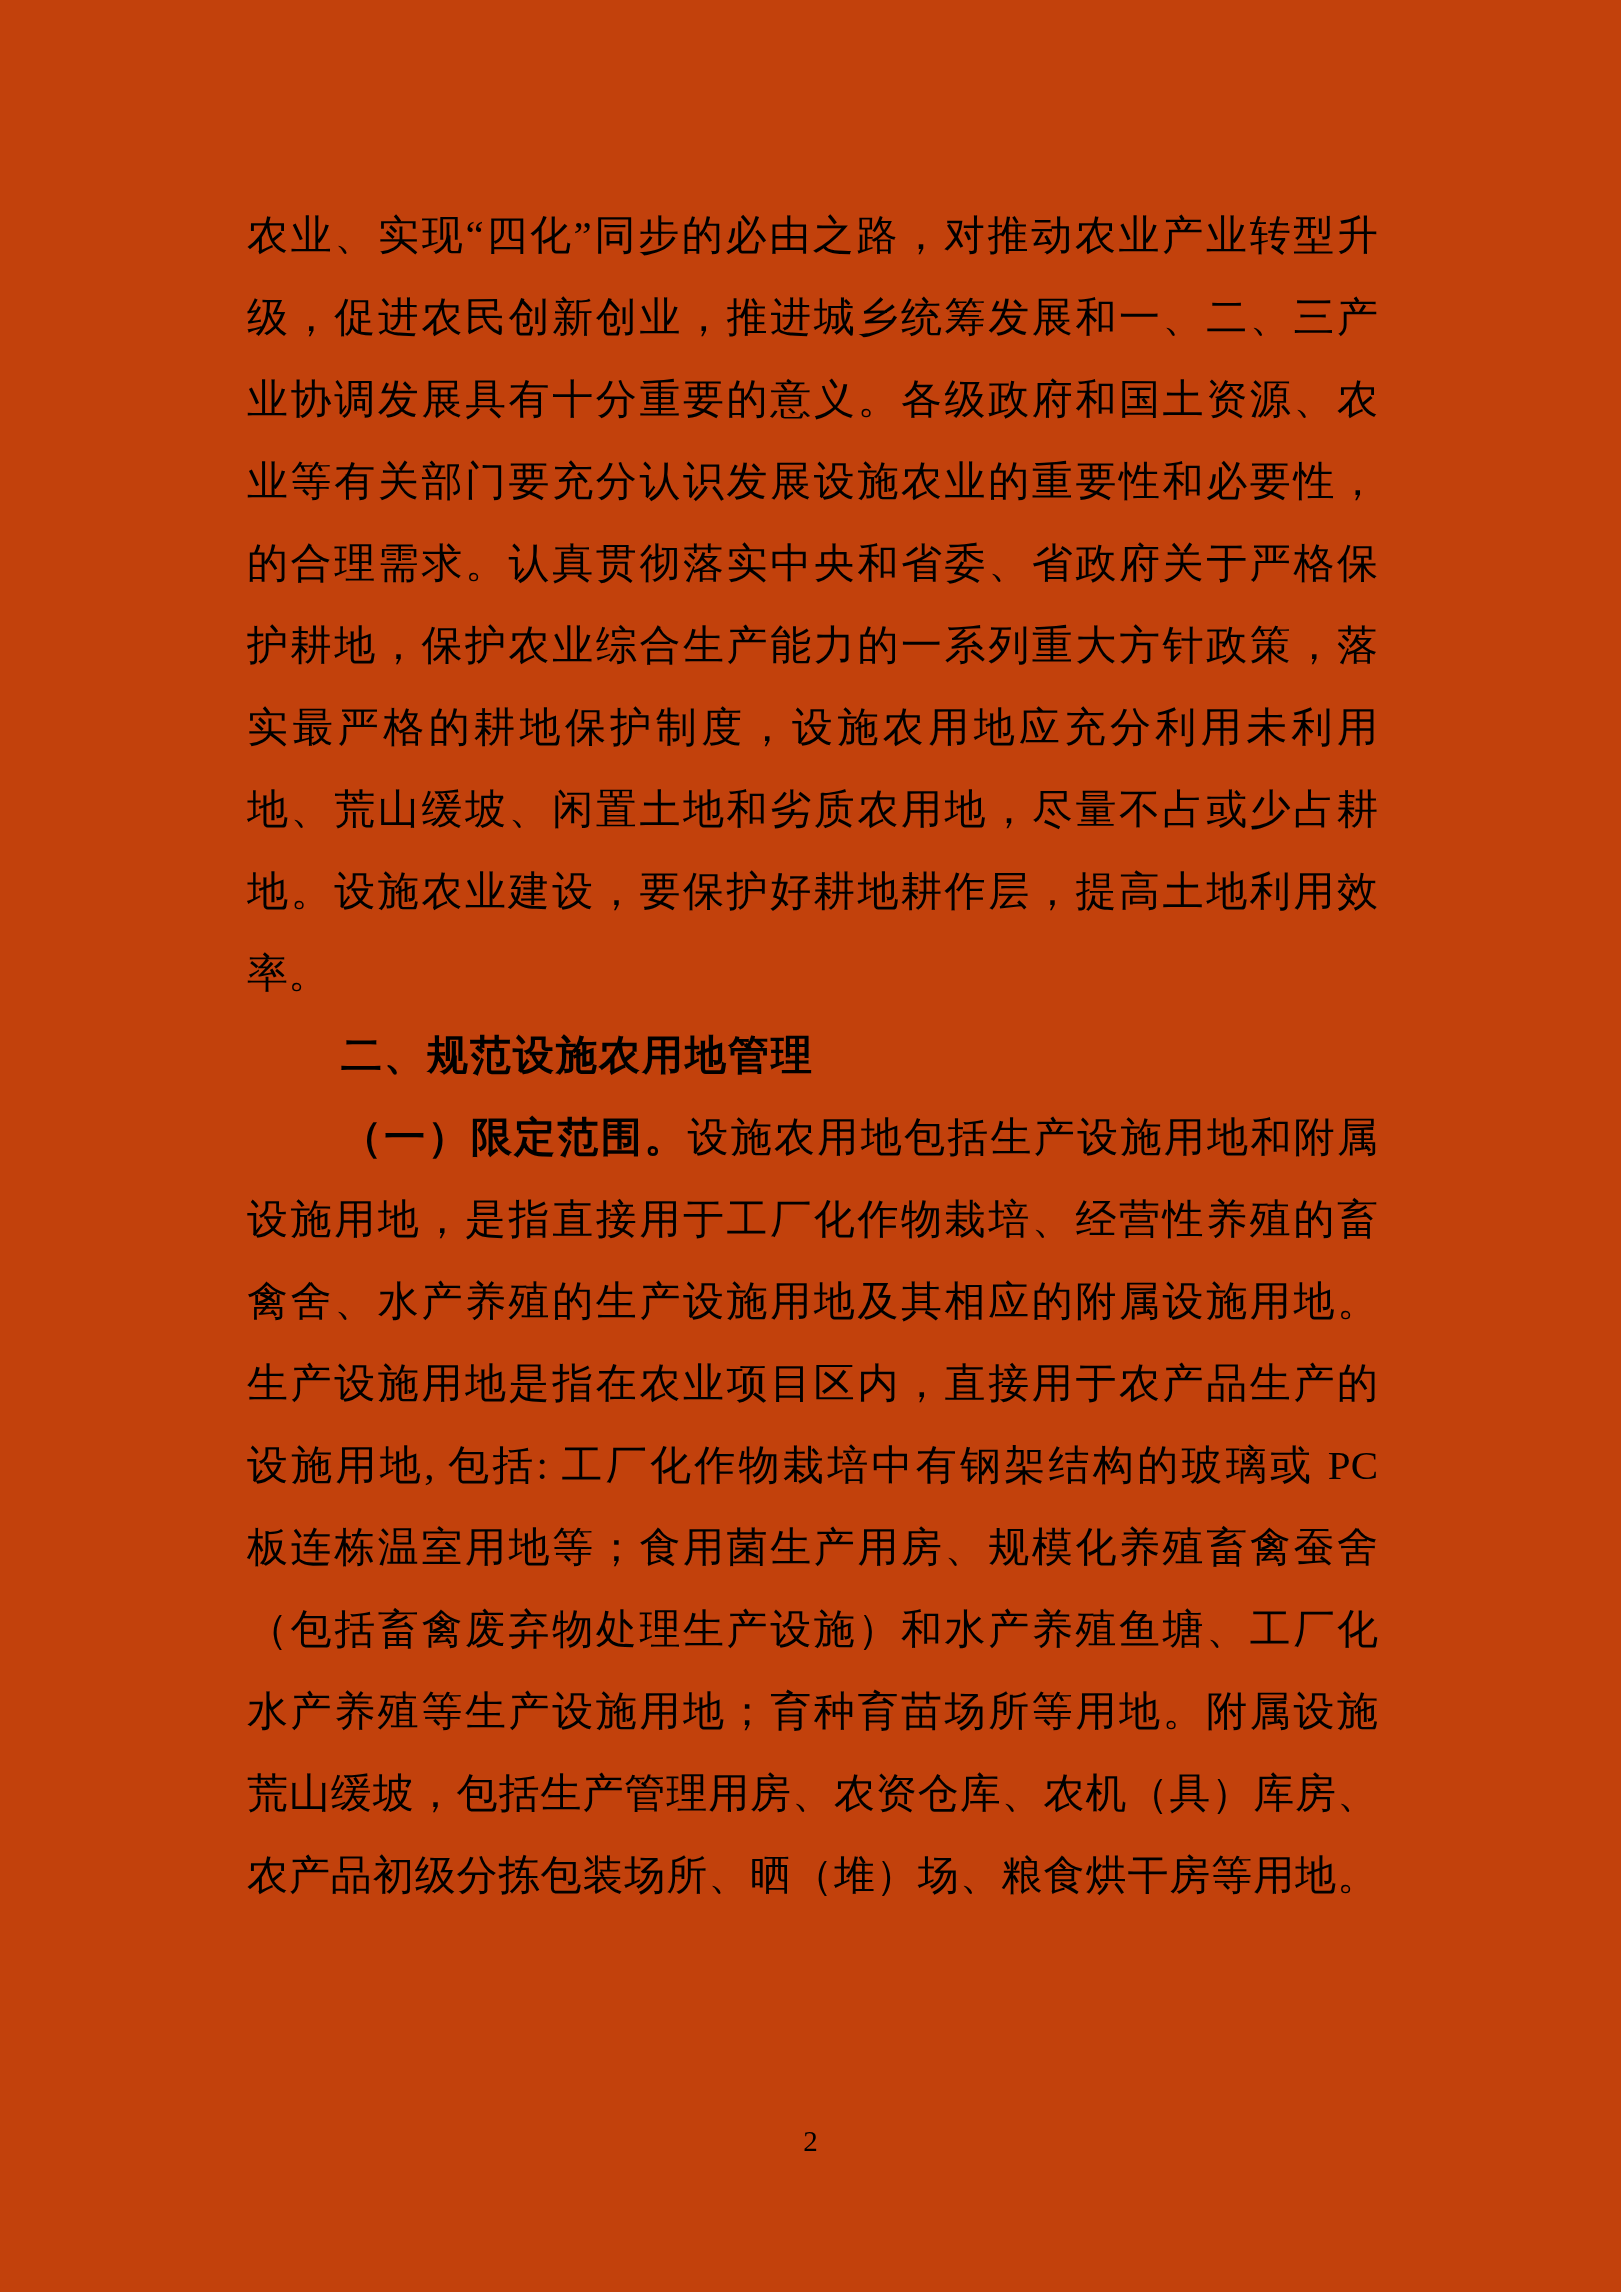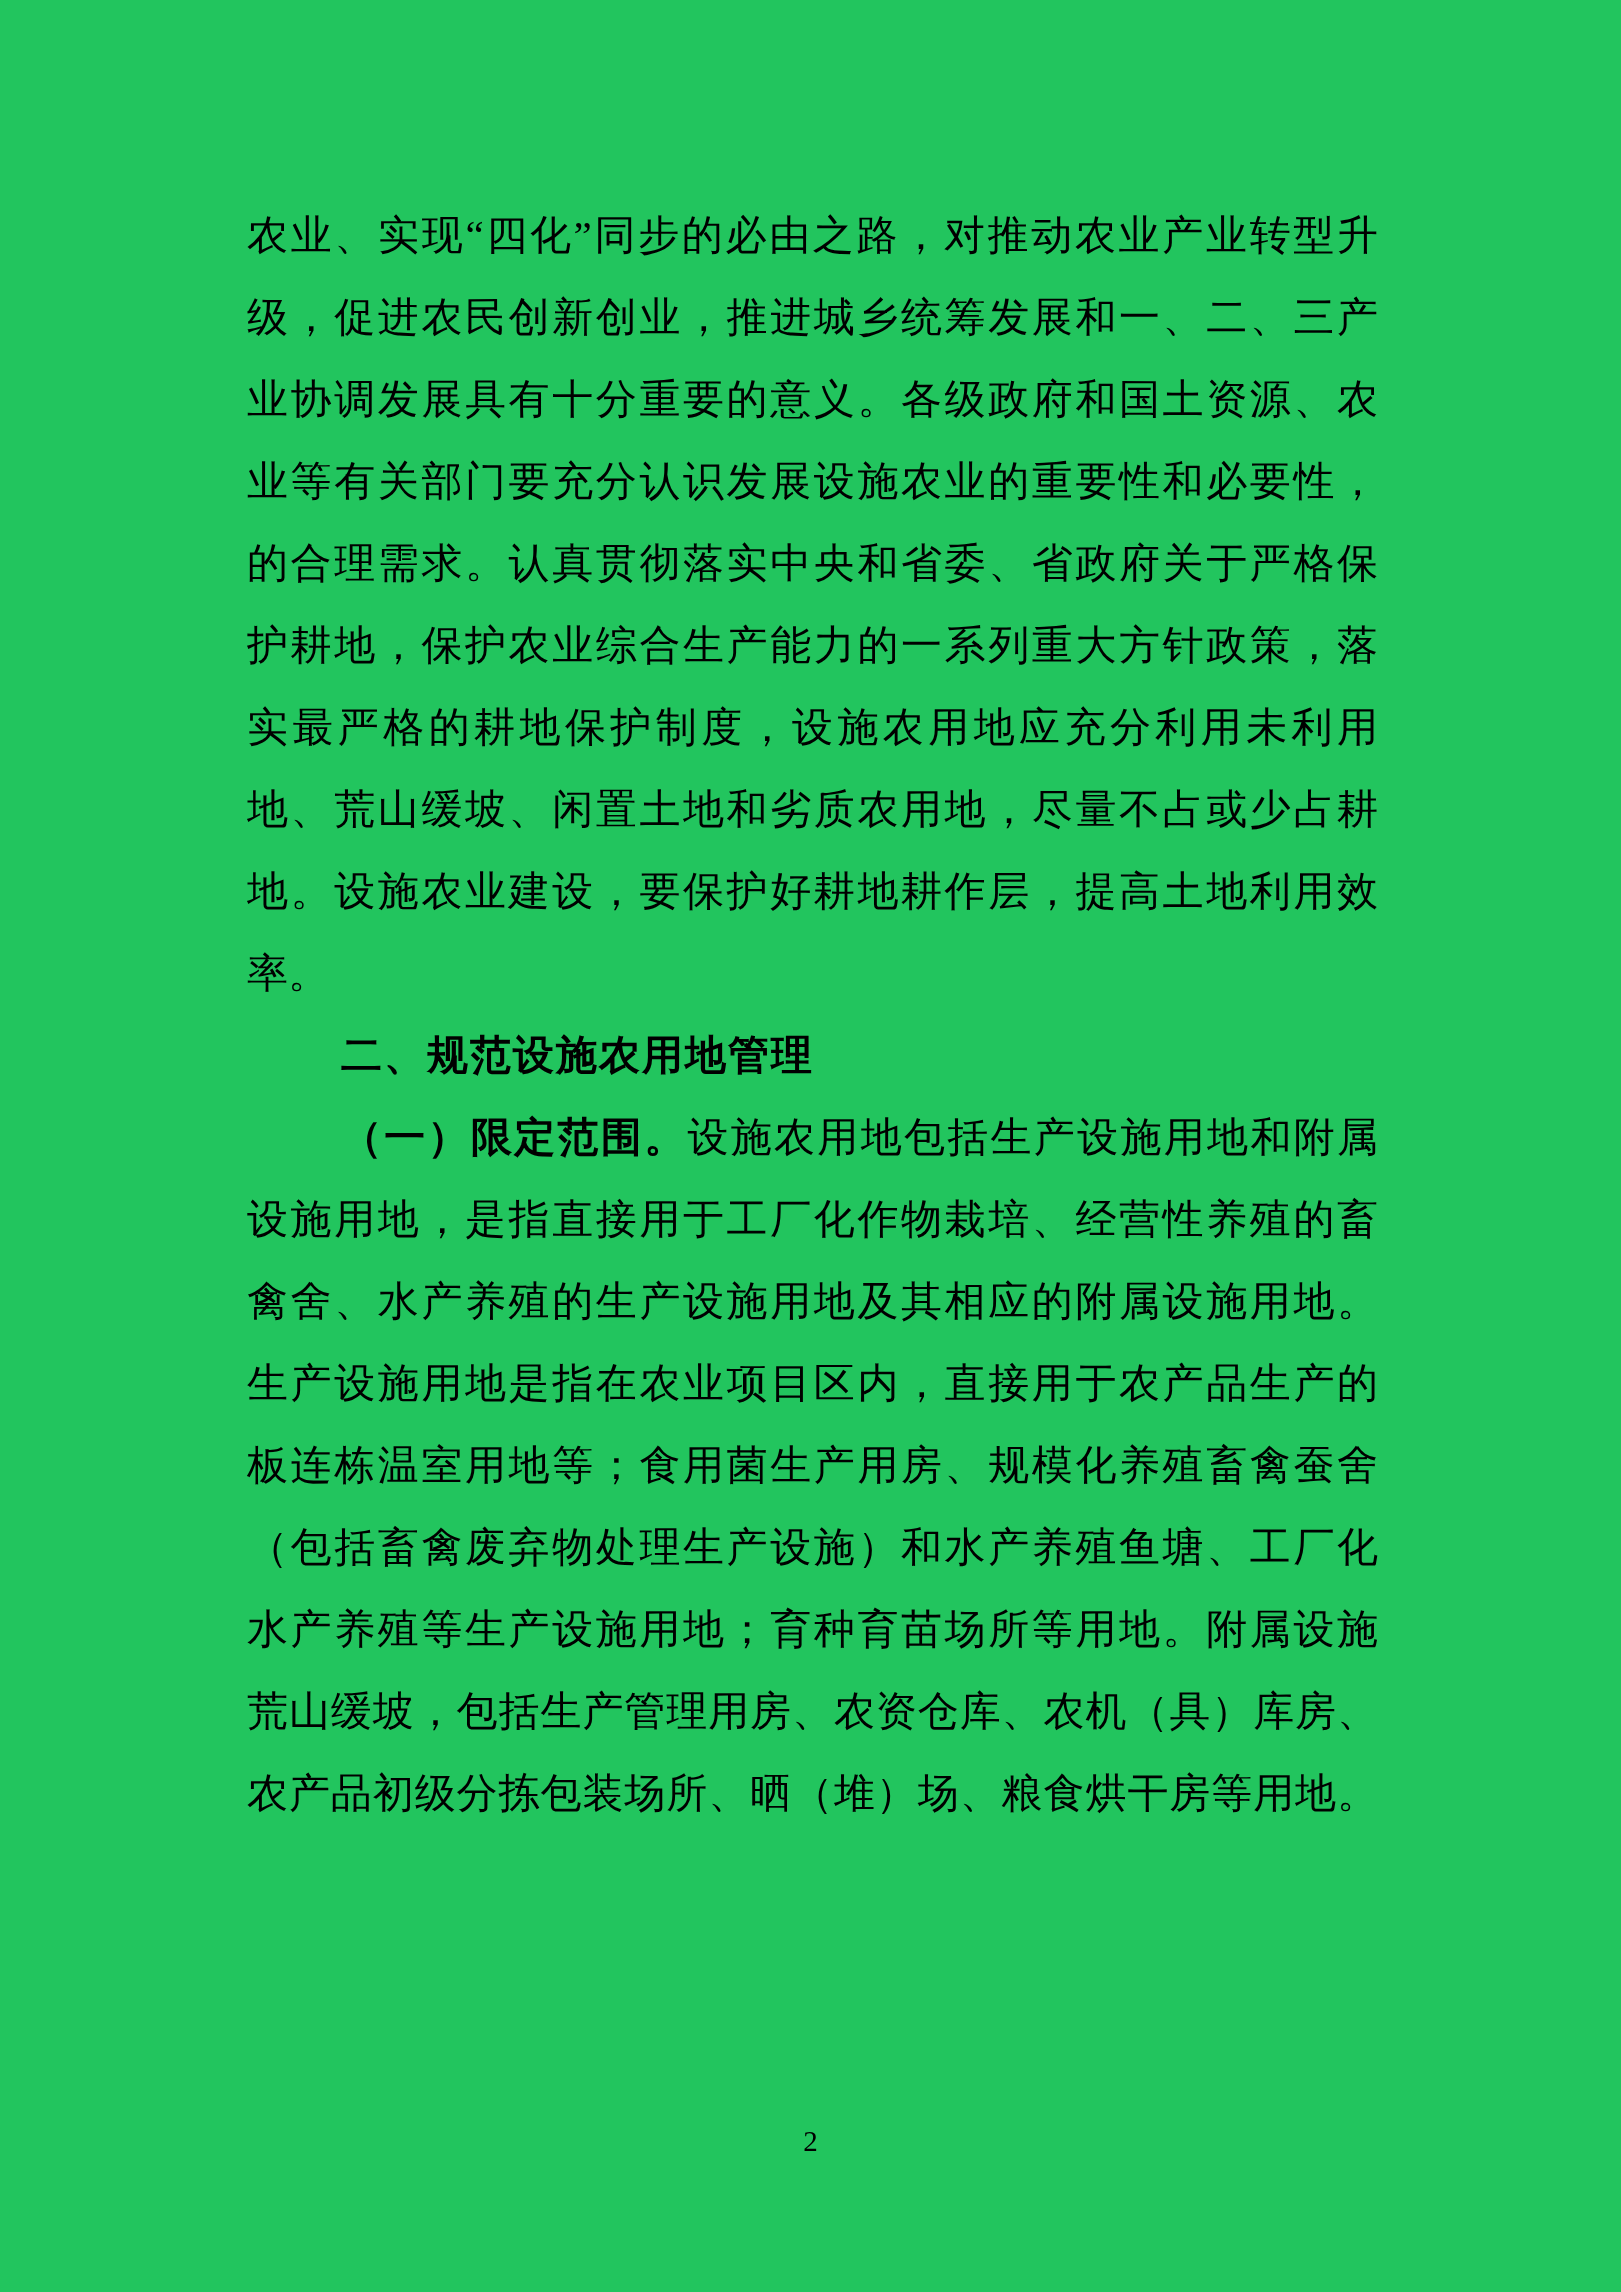--- a/index.html
+++ b/index.html
@@ -11,21 +11,21 @@
     height: 2293px;
     position: relative;
     background: #ffffff;
     overflow: hidden;
     font-family: "Liberation Serif", "DejaVu Serif", serif;
     color: #000000;
   }
   .page {
     position: absolute;
     inset: 0;
-    background: #22c55e;
+    background: #c2410c;
   }
   .text-block {
     position: absolute;
     left: 247px;
     top: 194px;
     width: 1131px;
     font-size: 41px;
     line-height: 82px;
     letter-spacing: 0;
   }
@@ -87,20 +87,21 @@
     <div class="line left">率。</div>
 
     <div class="line left indent heading">二、规范设施农用地管理</div>
 
     <div class="line justify indent">
       <span class="bold-lead">（一）限定范围。</span><span>设施农用地包括生产设施用地和附属</span>
     </div>
     <div class="line justify">设施用地，是指直接用于工厂化作物栽培、经营性养殖的畜</div>
     <div class="line justify">禽舍、水产养殖的生产设施用地及其相应的附属设施用地。</div>
     <div class="line justify">生产设施用地是指在农业项目区内，直接用于农产品生产的</div>
+    <div class="line justify">设施用地, 包括: 工厂化作物栽培中有钢架结构的玻璃或 PC</div>
     <div class="line justify">板连栋温室用地等；食用菌生产用房、规模化养殖畜禽蚕舍</div>
     <div class="line justify">（包括畜禽废弃物处理生产设施）和水产养殖鱼塘、工厂化</div>
     <div class="line justify">水产养殖等生产设施用地；育种育苗场所等用地。附属设施</div>
     <div class="line justify">荒山缓坡，包括生产管理用房、农资仓库、农机（具）库房、</div>
     <div class="line justify">农产品初级分拣包装场所、晒（堆）场、粮食烘干房等用地。</div>
 
   </div>
 
   <div class="page-number">2</div>
 

